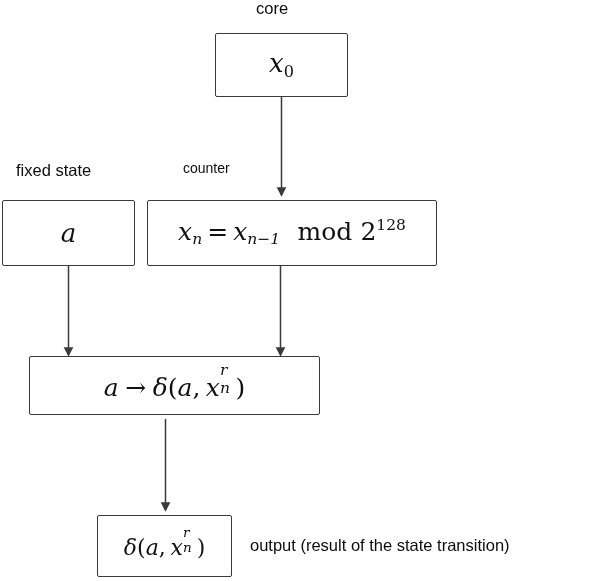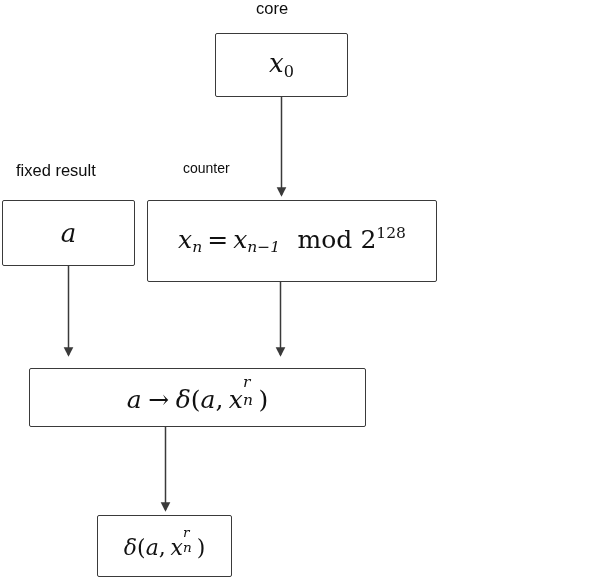--- a/index.html
+++ b/index.html
@@ -103,41 +103,42 @@
   </svg>
 
   <div class="side-label" style="left:256px; top:-1px; font-size:16.5px;">core</div>
 
   <div class="node" style="left:215px; top:33px; width:133px; height:64px;">
     <span class="formula" style="font-size:26px;">
       <span>x</span><sub style="font-style:normal;">0</sub>
     </span>
   </div>
 
-  <div class="side-label" style="left:16px; top:161px; font-size:16.5px;">fixed result</div>
+  <div class="side-label" style="left:16px; top:161px; font-size:16.5px;">fixed state</div>
 
   <div class="side-label" style="left:183px; top:161px; font-size:14px;">counter</div>
 
   <div class="node" style="left:2px; top:200px; width:133px; height:66px;">
     <span class="formula" style="font-size:26px;">a</span>
   </div>
 
-  <div class="node" style="left:147px; top:200px; width:290px; height:82px;">
+  <div class="node" style="left:147px; top:200px; width:290px; height:66px;">
     <span class="formula" style="font-size:25px;">
       <span>x</span><sub>n</sub><span class="plain" style="padding:0 0.20em;">=</span><span>x</span><sub>n−1</sub><span class="plain" style="padding-left:0.70em;">mod</span><span class="plain" style="padding-left:0.32em;">2</span><sup class="plain" style="font-style:normal;">128</sup>
     </span>
   </div>
 
-  <div class="node" style="left:29px; top:368px; width:337px; height:59px;">
+  <div class="node" style="left:29px; top:356px; width:291px; height:59px;">
     <span class="formula" style="font-size:25px;">
       <span>a</span><span class="plain" style="padding:0 0.26em;">→</span><span class="plain" style="font-style:italic;">δ</span><span class="plain">(</span><span>a</span><span class="plain" style="padding-right:0.22em;">,</span><span>x</span><span class="subsup"><span class="s-up">r</span><span class="s-dn">n</span></span><span class="plain">)</span>
     </span>
   </div>
 
 
   <div class="node" style="left:97px; top:515px; width:135px; height:62px;justify-content:center;">
     <span class="formula" style="font-size:22px;">
       <span class="plain" style="font-style:italic;">δ</span><span class="plain">(</span><span>a</span><span class="plain" style="padding-right:0.22em;">,</span><span>x</span><span class="subsup"><span class="s-up">r</span><span class="s-dn">n</span></span><span class="plain">)</span>
     </span>
   </div>
 
+  <div class="caption" style="left:250px; top:536px; font-size:16.5px;">output (result of the state transition)</div>
 
 </div>
 
 </body></html>

